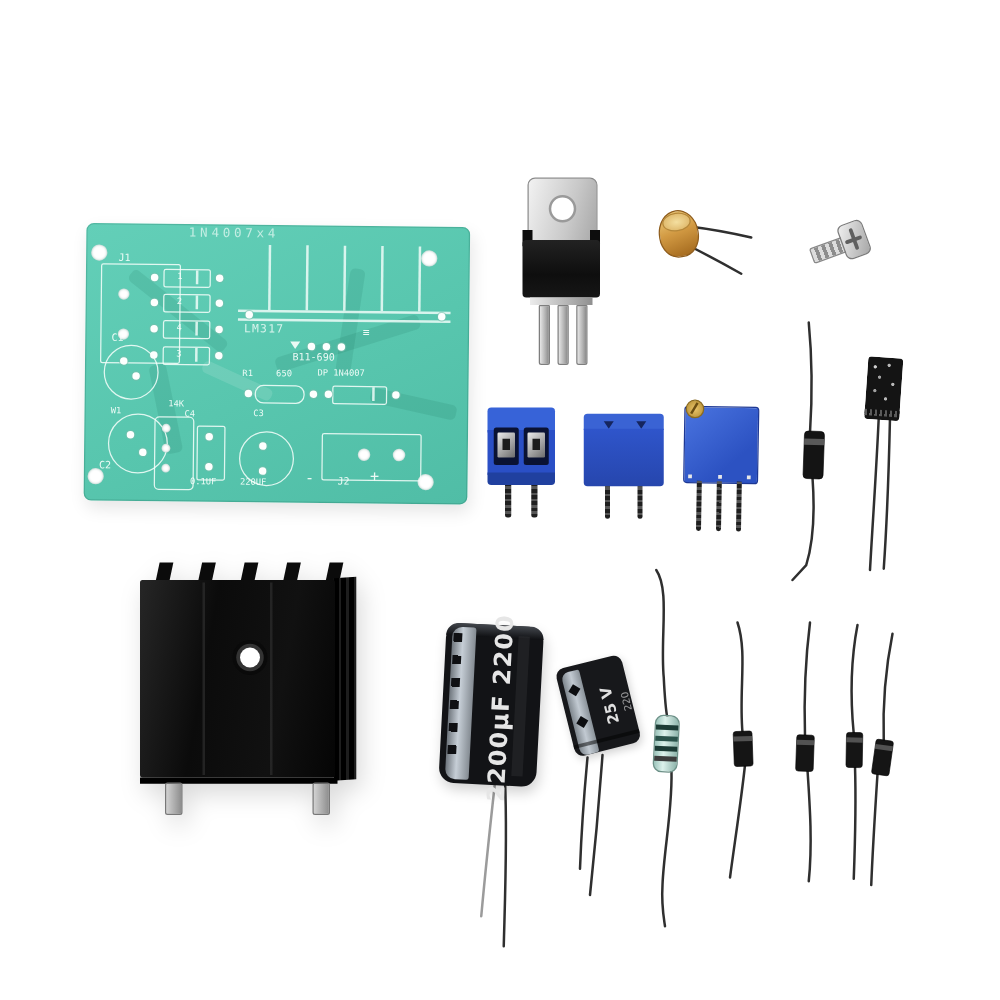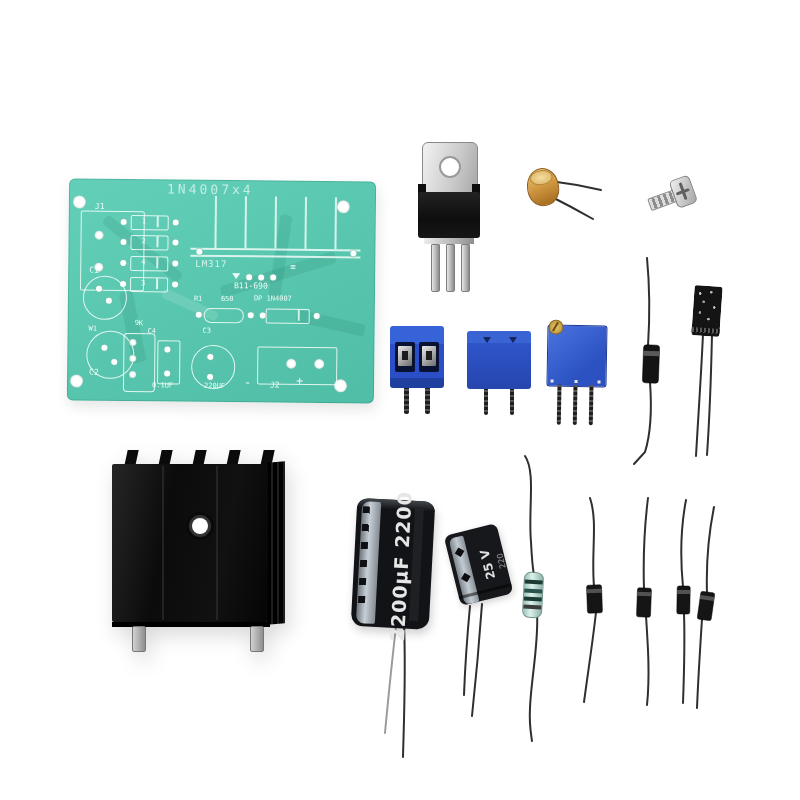--- a/index.html
+++ b/index.html
@@ -118,21 +118,21 @@
     <div class="ghostd" style="left:150px;top:88px;width:120px;height:12px;transform:rotate(-18deg)"></div>
     <div class="ghostd" style="left:206px;top:34px;width:12px;height:84px;transform:rotate(8deg)"></div>
     <div class="ghostd" style="left:228px;top:136px;width:70px;height:12px;transform:rotate(12deg)"></div>
     <div class="ghostl" style="left:92px;top:120px;width:60px;height:10px;transform:rotate(24deg)"></div>
 
     <div class="shole" style="left:4px;top:17px;width:13px;height:13px"></div>
     <div class="shole" style="left:268px;top:19px;width:13px;height:13px"></div>
     <div class="shole" style="left:3px;top:196px;width:13px;height:13px"></div>
     <div class="shole" style="left:267px;top:198px;width:13px;height:13px"></div>
 
-    <div class="st" style="left:98px;top:3px;font-size:13px;letter-spacing:3px;opacity:.7">1N4007x4</div>
+    <div class="st" style="left:82px;top:3px;font-size:10px;letter-spacing:3px;opacity:.7">1N4007x4</div>
 
     <div class="st" style="left:26px;top:24px">J1</div>
     <div class="sr" style="left:12px;top:32px;width:62px;height:78px"></div>
     <div class="shole" style="left:26px;top:52px;width:9px;height:9px"></div>
     <div class="shole" style="left:26px;top:84px;width:9px;height:9px"></div>
 
     <div class="sr" style="left:62px;top:36px;width:36px;height:13px"></div>
     <div class="sl" style="left:88px;top:37px;width:2px;height:11px"></div>
     <div class="sd" style="left:52px;top:40px"></div>
     <div class="sd" style="left:104px;top:40px"></div>
@@ -182,38 +182,38 @@
     <div class="sd" style="left:192px;top:132px"></div>
     <div class="sd" style="left:246px;top:132px"></div>
 
     <div class="st" style="left:21px;top:88px">C1</div>
     <div class="sc" style="left:15px;top:97px;width:42px;height:42px"></div>
     <div class="sd" style="left:28px;top:107px"></div>
     <div class="sd" style="left:38px;top:119px"></div>
     <div class="sc" style="left:19px;top:152px;width:46px;height:46px"></div>
     <div class="sd" style="left:34px;top:166px"></div>
     <div class="sd" style="left:44px;top:180px"></div>
-    <div class="st" style="left:22px;top:190px">C2</div>
+    <div class="st" style="left:12px;top:190px">C2</div>
 
     <div class="st" style="left:21px;top:147px;font-size:7px">W1</div>
-    <div class="st" style="left:67px;top:141px;font-size:7px">9K</div>
+    <div class="st" style="left:67px;top:141px;font-size:7px">14K</div>
     <div class="sr" style="left:56px;top:154px;width:30px;height:57px;border-radius:4px"></div>
     <div class="shole" style="left:62px;top:160px;width:7px;height:7px"></div>
     <div class="shole" style="left:62px;top:176px;width:7px;height:7px"></div>
     <div class="shole" style="left:62px;top:192px;width:7px;height:7px"></div>
     <div class="st" style="left:80px;top:149px;font-size:7px">C4</div>
     <div class="sr" style="left:90px;top:161px;width:21px;height:42px"></div>
     <div class="sd" style="left:97px;top:167px"></div>
     <div class="sd" style="left:97px;top:191px"></div>
     <div class="st" style="left:135px;top:148px;font-size:7px">C3</div>
     <div class="sc" style="left:124px;top:165px;width:42px;height:42px"></div>
     <div class="sd" style="left:140px;top:174px"></div>
     <div class="sd" style="left:140px;top:194px"></div>
     <div class="st" style="left:85px;top:203px;font-size:7px">0.1UF</div>
-    <div class="st" style="left:137px;top:203px;font-size:7px">220UF</div>
+    <div class="st" style="left:125px;top:203px;font-size:7px">220UF</div>
 
     <div class="sr" style="left:190px;top:166px;width:78px;height:36px"></div>
     <div class="shole" style="left:219px;top:178px;width:10px;height:10px"></div>
     <div class="shole" style="left:247px;top:178px;width:10px;height:10px"></div>
     <div class="st" style="left:177px;top:196px;font-size:12px">-</div>
     <div class="st" style="left:203px;top:201px">J2</div>
     <div class="st" style="left:229px;top:194px;font-size:12px">+</div>
   </div>
 
   <svg class="wires" width="800" height="800" viewBox="0 0 800 800">

